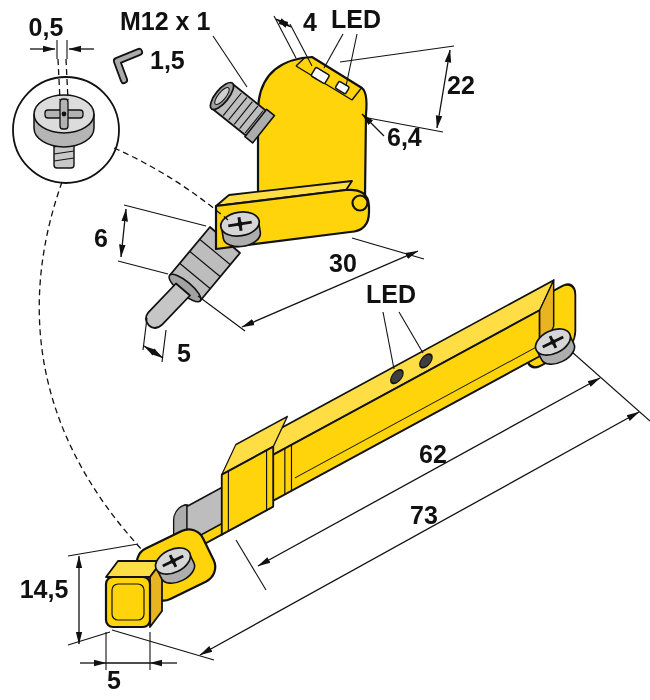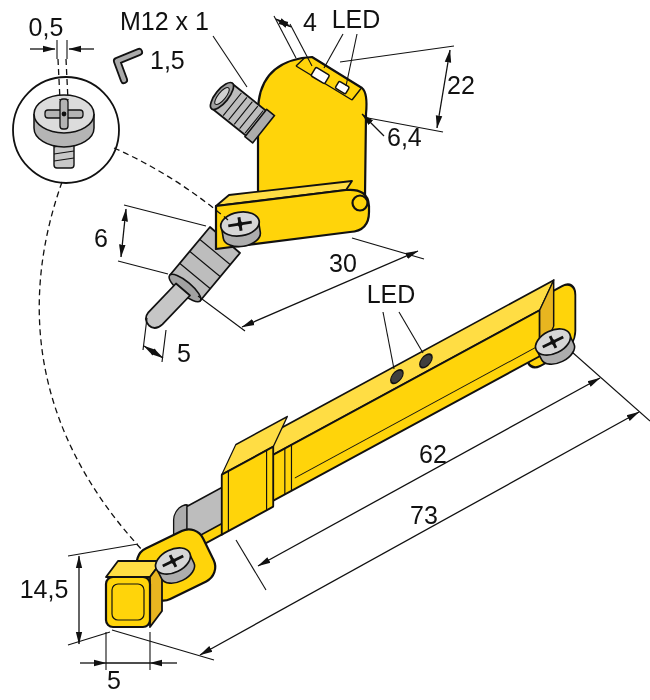--- a/index.html
+++ b/index.html
@@ -1,16 +1,16 @@
 <!DOCTYPE html>
 <html><head>
 <meta charset="utf-8">
 <style>
   html,body{margin:0;padding:0;background:#fff;}
-  .stage{width:650px;height:700px;position:relative;background:#fff;overflow:hidden;}
+  .stage{width:650px;height:700px;position:relative;background:#fff;overflow:hidden;font-weight:bold;}
   svg{display:block;}
   .part{fill:#FFD40A;stroke:#111;stroke-width:2.2;stroke-linejoin:round;}
   .part-light{fill:#FFDD44;stroke:#111;stroke-width:1.8;stroke-linejoin:round;}
   .part-dark{fill:#E8B520;stroke:#111;stroke-width:1.8;stroke-linejoin:round;}
   .metal{fill:#BDBDBD;stroke:#111;stroke-width:1.8;stroke-linejoin:round;}
   .metal2{fill:#ACACAC;stroke:#111;stroke-width:1.6;stroke-linejoin:round;}
   .metal3{fill:#C6C6C6;stroke:#111;stroke-width:1.8;stroke-linejoin:round;}
   .iline{stroke:#111;stroke-width:1.4;fill:none;}
   .dim{stroke:#111;stroke-width:1.3;fill:none;}
   .ext{stroke:#111;stroke-width:1.1;fill:none;}

